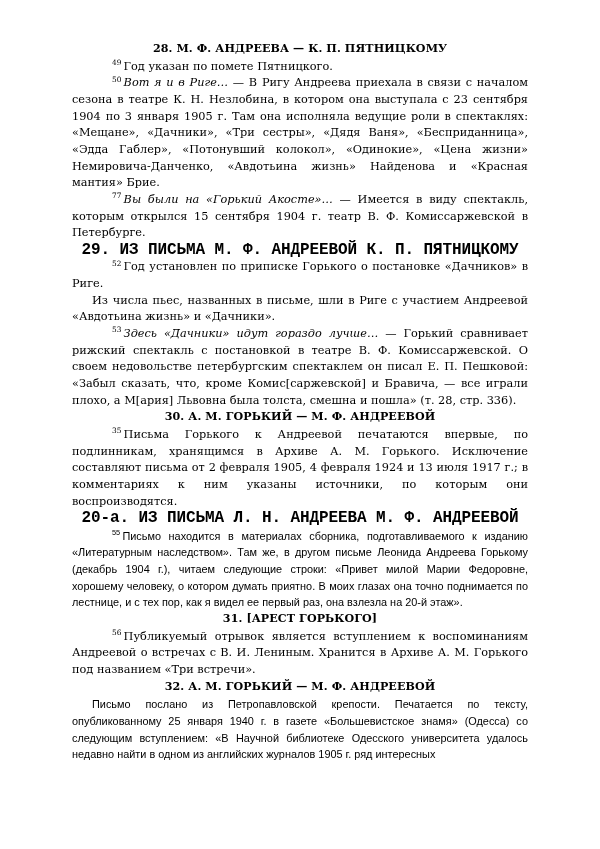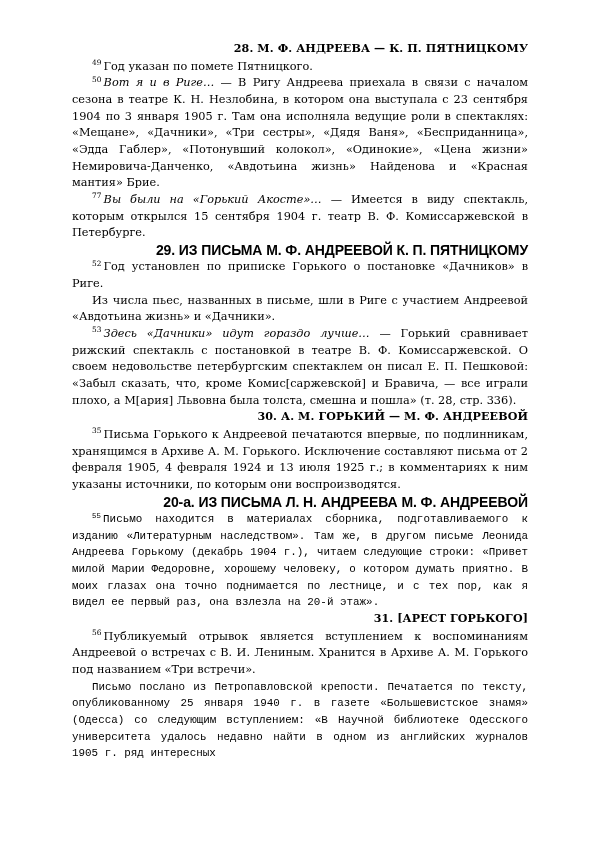--- a/index.html
+++ b/index.html
@@ -26,75 +26,77 @@
   .col {
     width: 456px;
   }
   
   h2.sec {
     margin: 0;
     padding: 0 0 1px 0;
     font-size: 11.1px;
     line-height: 16.6px;
     font-weight: bold;
-    text-align: right;
+    text-align: center;
     letter-spacing: 0.1px;
     white-space: nowrap;
   }
   h2.sec.serif {
     font-family: "DejaVu Serif", "Liberation Serif", serif;
   }
   h2.sec.sans {
-    font-family: Liberation Sans, sans-serif;
-    font-size: 14px;
+    font-family: Liberation Mono, monospace;
+    font-size: 16px;
     letter-spacing: -0.1px;
   }
   
   p.body {
     margin: 0;
     padding: 0;
     font-size: 11.3px;
     line-height: 16.65px;
     text-align: justify;
     text-justify: inter-word;
     hyphens: none;
     font-family: "DejaVu Serif", "Liberation Serif", serif;
   }
   p.body.sans {
-    font-family: Liberation Mono, monospace;
+    font-family: Liberation Sans, sans-serif;
     font-size: 10.9px;
   }
   p.body.ind {
     text-indent: 20px;
   }
   sup.fn {
     font-size: 7.4px;
     vertical-align: 4.6px;
     line-height: 0;
     padding-right: 2.2px;
     font-weight: normal;
+    margin-left: 20px;
   }
   i.inc {
     font-style: italic;
   }
 </style>
 </head>
 <body>
 
 <div class="page">
   <div class="col" id="col">
       <h2 class="sec serif">28. М. Ф. АНДРЕЕВА — К. П. ПЯТНИЦКОМУ</h2>
       <p class="body ind"><sup class="fn">49</sup><span>Год указан по помете Пятницкого.</span></p>
       <p class="body ind"><sup class="fn">50</sup><i class="inc">Вот я и в Риге…</i><span> — В Ригу Андреева приехала в связи с началом сезона в театре К. Н. Незлобина, в котором она выступала с 23 сентября 1904 по 3 января 1905 г. Там она исполняла ведущие роли в спектаклях: «Мещане», «Дачники», «Три сестры», «Дядя Ваня», «Бесприданница», «Эдда Габлер», «Потонувший колокол», «Одинокие», «Цена жизни» Немировича-Данченко, «Авдотьина жизнь» Найденова и «Красная мантия» Брие.</span></p>
       <p class="body ind"><sup class="fn">77</sup><i class="inc">Вы были на «Горький Акосте»…</i><span> — Имеется в виду спектакль, которым открылся 15 сентября 1904 г. театр В. Ф. Комиссаржевской в Петербурге.</span></p>
       <h2 class="sec sans">29. ИЗ ПИСЬМА М. Ф. АНДРЕЕВОЙ К. П. ПЯТНИЦКОМУ</h2>
       <p class="body ind"><sup class="fn">52</sup><span>Год установлен по приписке Горького о постановке «Дачников» в Риге.</span></p>
       <p class="body ind"><span>Из числа пьес, названных в письме, шли в Риге с участием Андреевой «Авдотьина жизнь» и «Дачники».</span></p>
       <p class="body ind"><sup class="fn">53</sup><i class="inc">Здесь «Дачники» идут гораздо лучше…</i><span> — Горький сравнивает рижский спектакль с постановкой в театре В. Ф. Комиссаржевской. О своем недовольстве петербургским спектаклем он писал Е. П. Пешковой: «Забыл сказать, что, кроме Комис[саржевской] и Бравича, — все играли плохо, а М[ария] Львовна была толста, смешна и пошла» (т. 28, стр. 336).</span></p>
       <h2 class="sec serif">30. А. М. ГОРЬКИЙ — М. Ф. АНДРЕЕВОЙ</h2>
-      <p class="body ind"><sup class="fn">35</sup><span>Письма Горького к Андреевой печатаются впервые, по подлинникам, хранящимся в Архиве А. М. Горького. Исключение составляют письма от 2 февраля 1905, 4 февраля 1924 и 13 июля 1925 г.; в комментариях к ним указаны источники, по которым они воспроизводятся.</span></p>
+      <p class="body ind"><sup class="fn">35</sup><span>Письма Горького к Андреевой печатаются впервые, по подлинникам, хранящимся в Архиве А. М. Горького. Исключение составляют письма от 2 февраля 1905, 4 февраля 1924 и 13 июля 1917 г.; в комментариях к ним указаны источники, по которым они воспроизводятся.</span></p>
       <h2 class="sec sans">20-а. ИЗ ПИСЬМА Л. Н. АНДРЕЕВА М. Ф. АНДРЕЕВОЙ</h2>
       <p class="body ind sans"><sup class="fn">55</sup><span>Письмо находится в материалах сборника, подготавливаемого к изданию «Литературным наследством». Там же, в другом письме Леонида Андреева Горькому (декабрь 1904 г.), читаем следующие строки: «Привет милой Марии Федоровне, хорошему человеку, о котором думать приятно. В моих глазах она точно поднимается по лестнице, и с тех пор, как я видел ее первый раз, она взлезла на 20-й этаж».</span></p>
       <h2 class="sec serif">31. [АРЕСТ ГОРЬКОГО]</h2>
       <p class="body ind"><sup class="fn">56</sup><span>Публикуемый отрывок является вступлением к воспоминаниям Андреевой о встречах с В. И. Лениным. Хранится в Архиве А. М. Горького под названием «Три встречи».</span></p>
+      <h2 class="sec serif">32. А. М. ГОРЬКИЙ — М. Ф. АНДРЕЕВОЙ</h2>
       <p class="body ind sans"><span>Письмо послано из Петропавловской крепости. Печатается по тексту, опубликованному 25 января 1940 г. в газете «Большевистское знамя» (Одесса) со следующим вступлением: «В Научной библиотеке Одесского университета удалось недавно найти в одном из английских журналов 1905 г. ряд интересных</span></p>
     </div>
 </div>
 
 </body></html>

